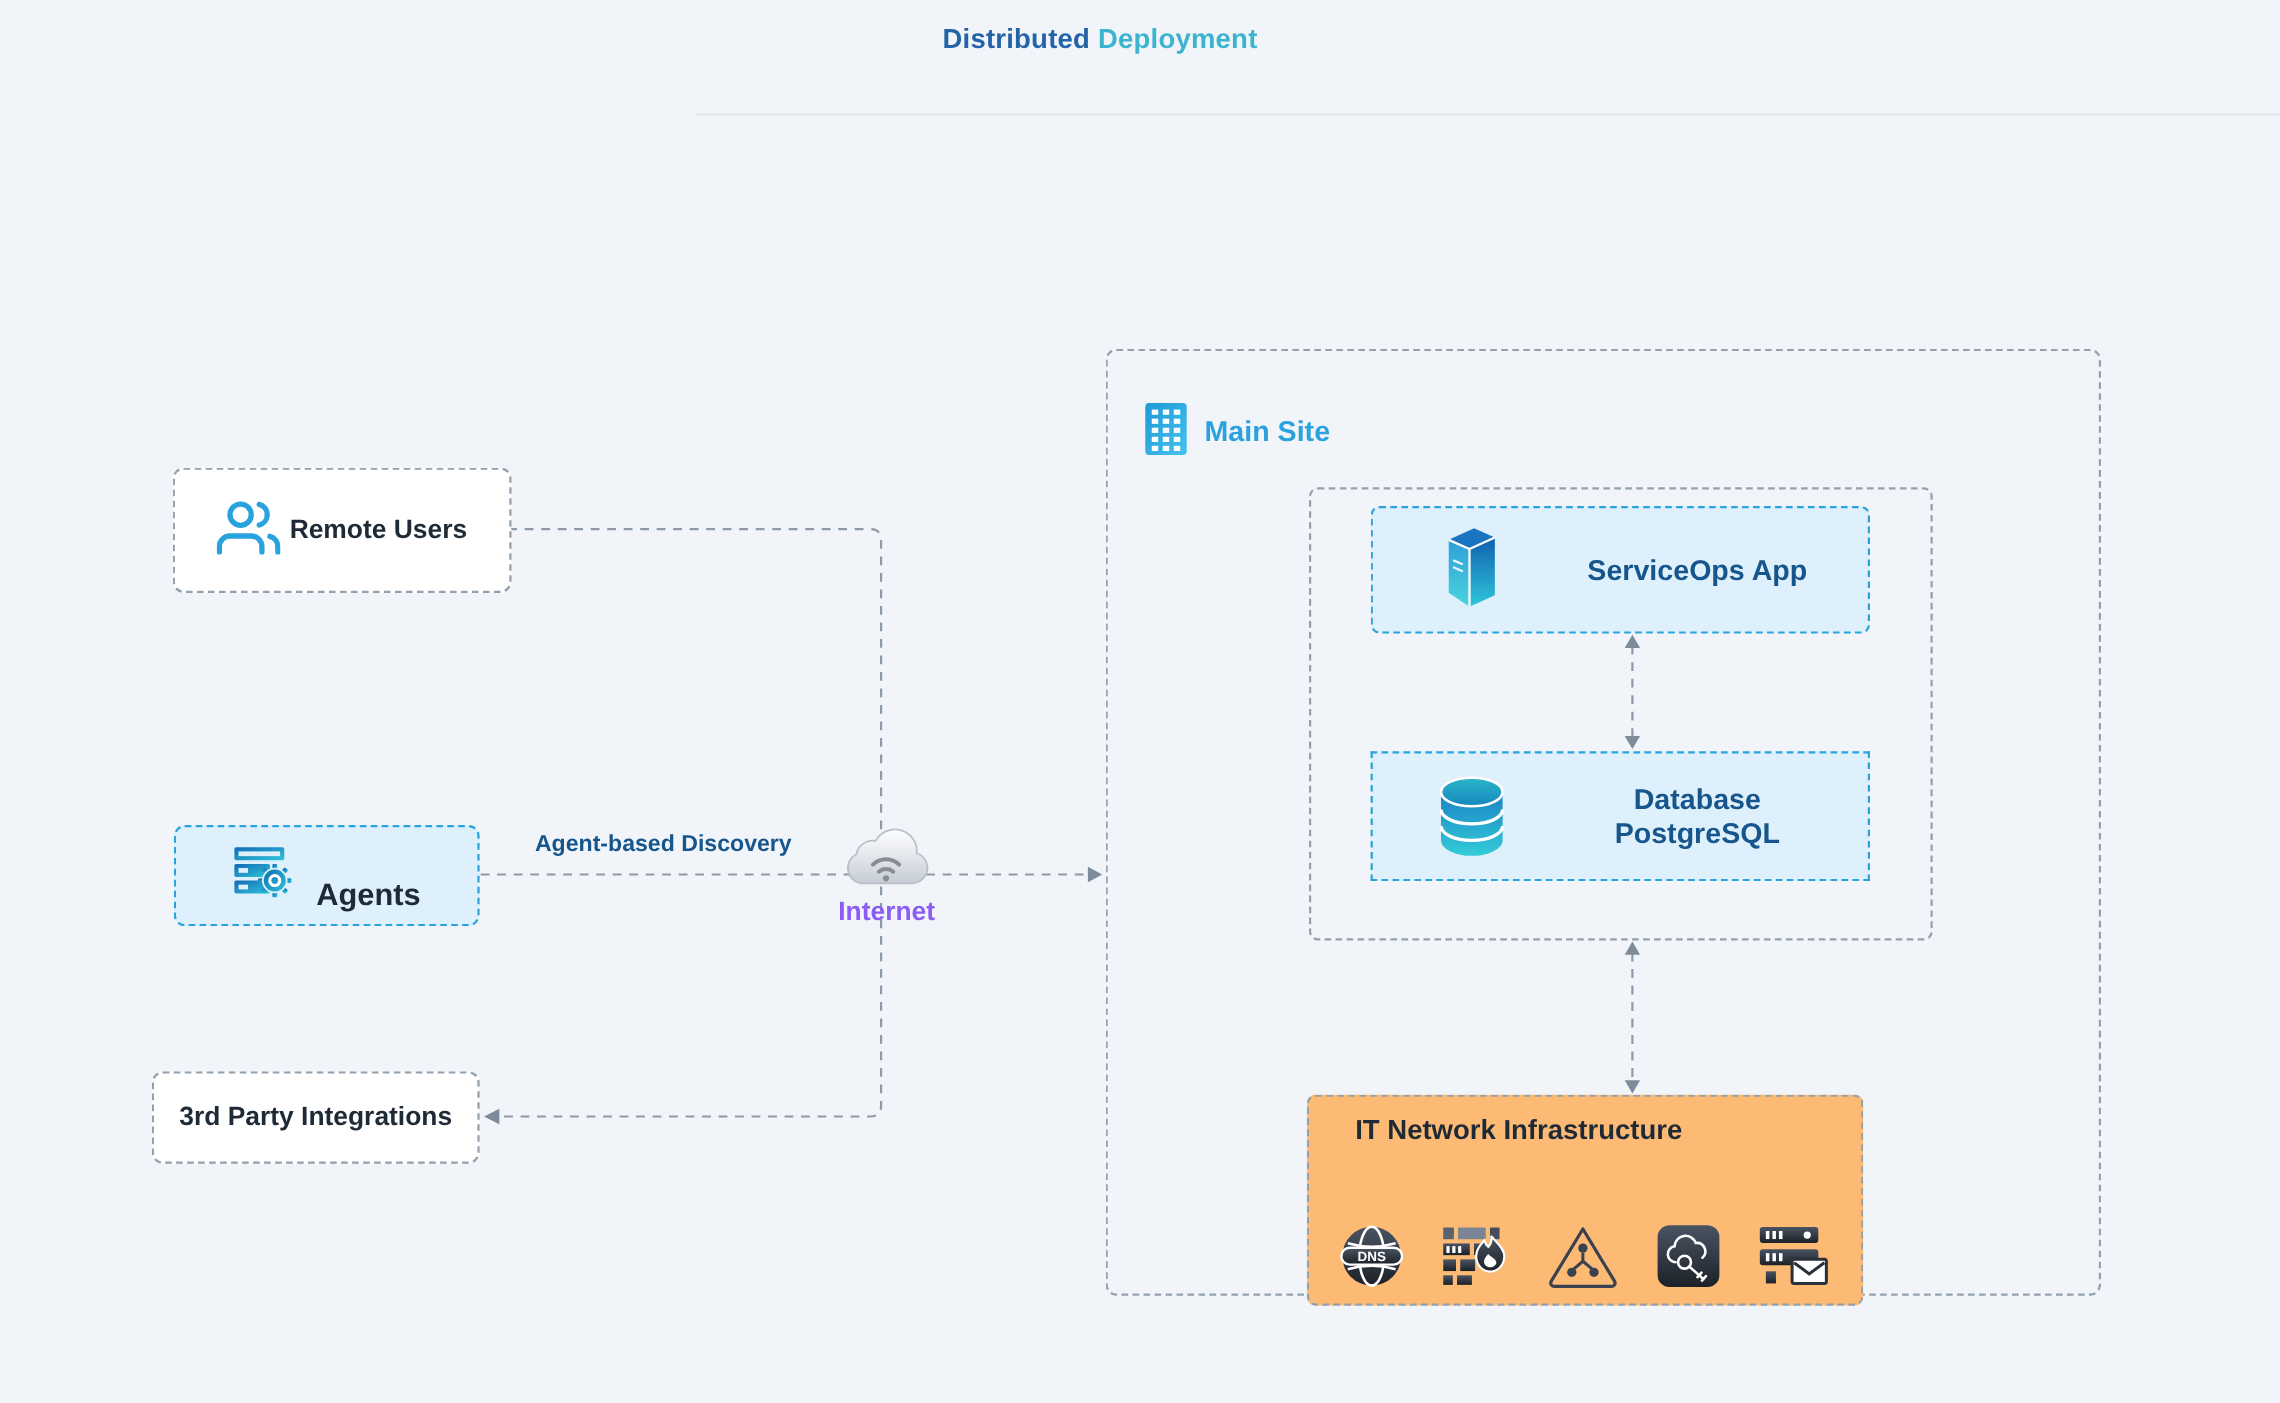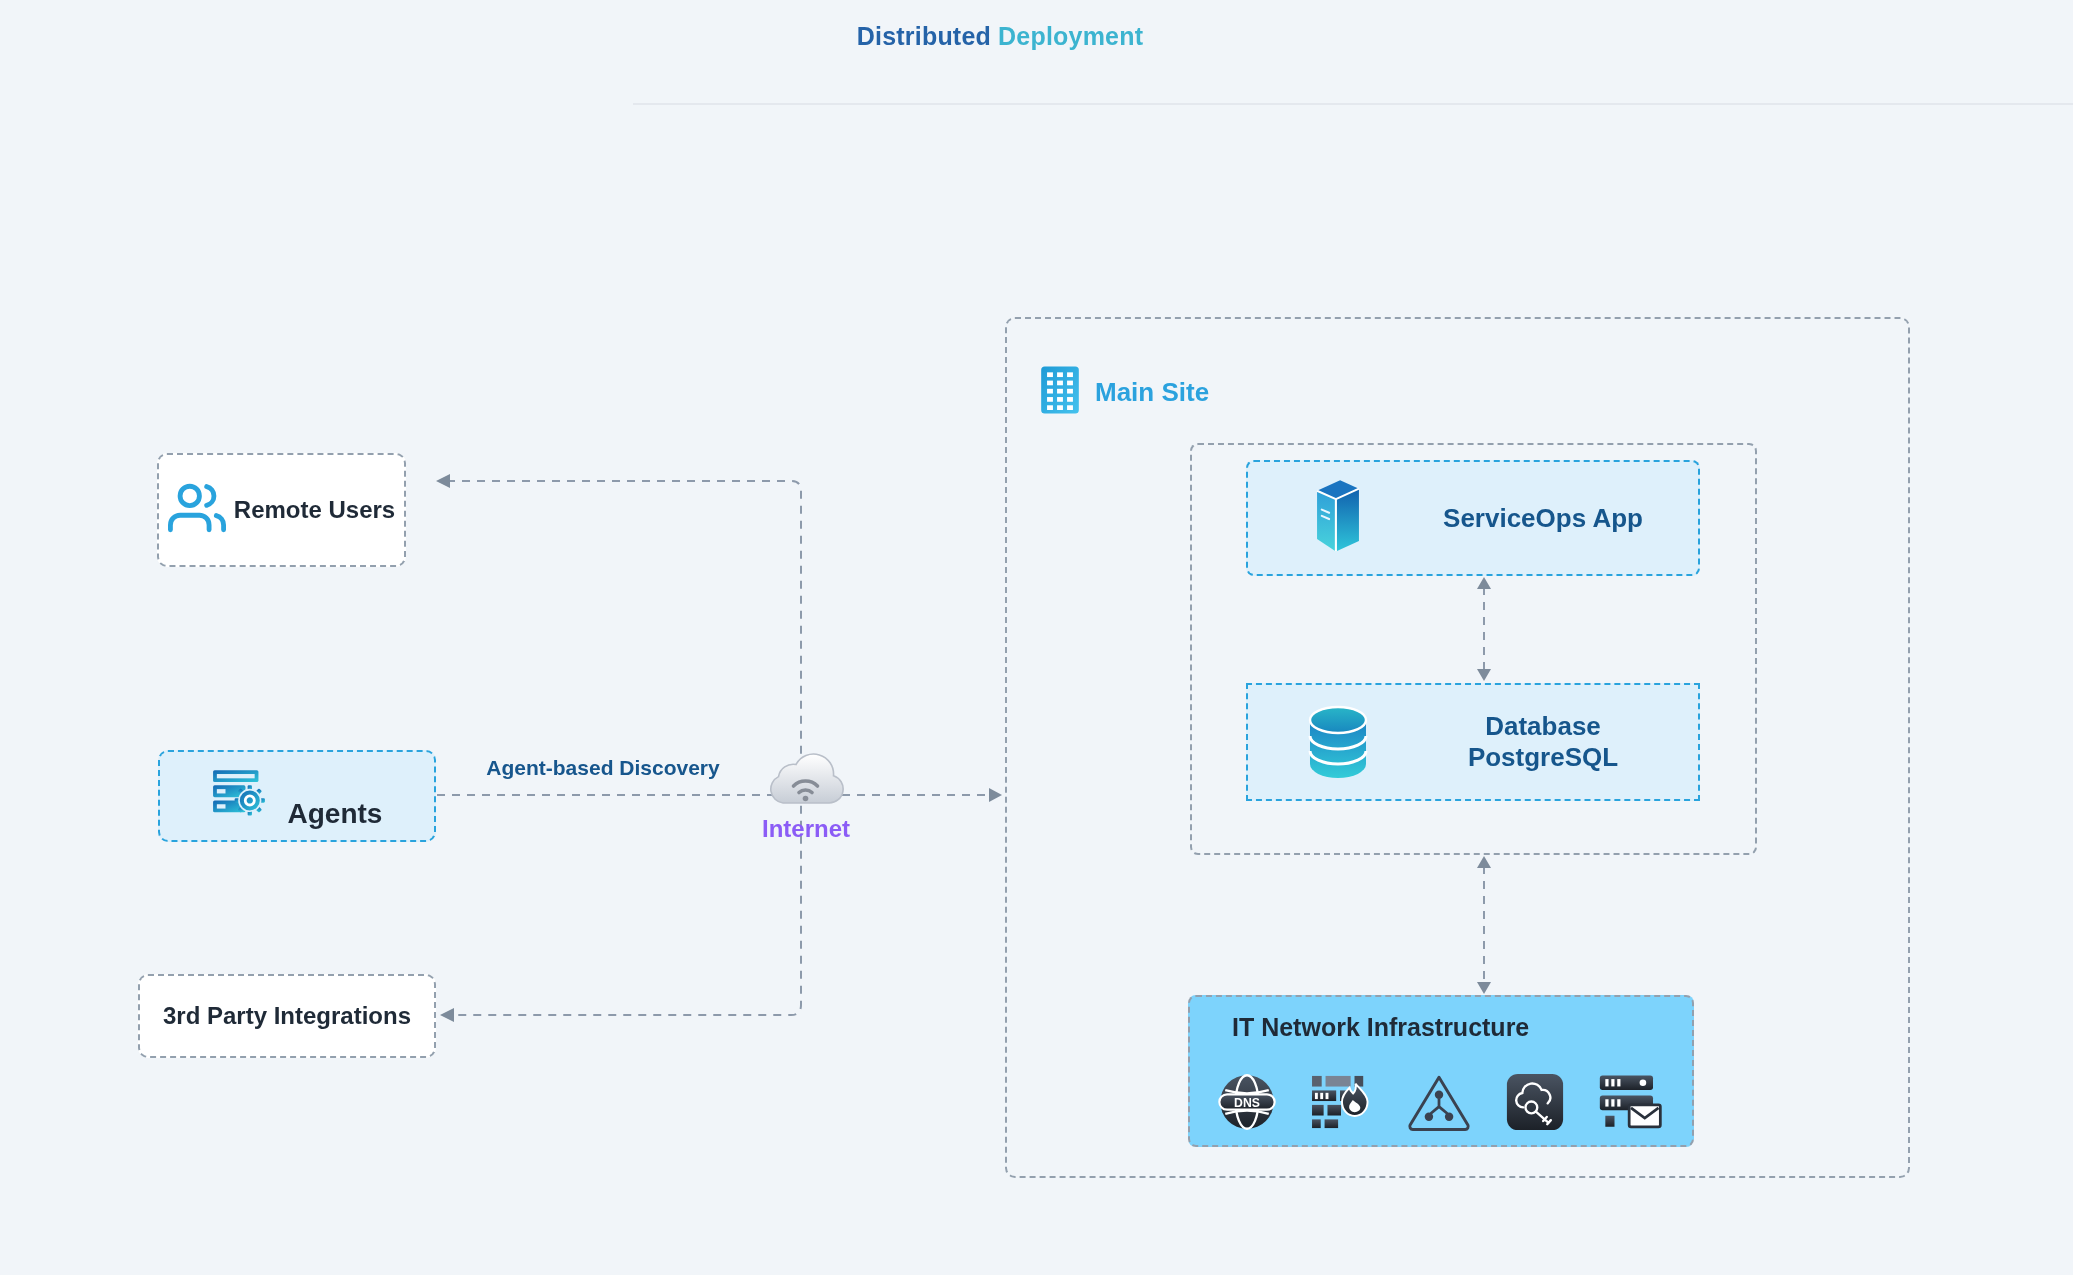--- a/index.html
+++ b/index.html
@@ -18,21 +18,21 @@
   .conn{fill:none;stroke:#8d9aab;stroke-width:2;stroke-dasharray:8 7;}
   .arrowhead{fill:#7d8b9b;stroke:none;}
 
   
   .node{position:absolute;display:flex;align-items:center;justify-content:center;
         border-radius:10px;box-sizing:border-box;}
   .node .label{font-weight:700;color:#1f2a37;}
   .white-node{background:#ffffff;border:2px dashed #93a0ae;}
   .blue-node{background:#def0fb;border:2px dashed #29a3dd;}
 
-  .remote-users{left:157px;top:425px;width:249px;height:114px;gap:8px;margin-top:28px;}
+  .remote-users{left:157px;top:425px;width:308px;height:114px;gap:8px;}
   .remote-users .label{font-size:24px;}
   .agents{left:158px;top:750px;width:278px;height:92px;gap:22px;}
   .agents .label{font-size:28px;margin-top:36px;}
   .third-party{left:138px;top:974px;width:298px;height:84px;}
   .third-party .label{font-size:24px;}
 
   
   .discovery-label{position:absolute;left:603px;top:756px;transform:translateX(-50%);
         font-size:21px;font-weight:700;color:#17568d;white-space:nowrap;}
   .cloud-wrap{position:absolute;left:756px;top:742px;width:100px;height:74px;}
@@ -49,22 +49,22 @@
         border:2px dashed #93a0ae;border-radius:8px;box-sizing:border-box;}
 
   .app-node{left:1246px;top:460px;width:454px;height:116px;border-radius:8px;
         justify-content:flex-start;}
   .db-node{left:1246px;top:683px;width:454px;height:118px;border-radius:0;
         justify-content:flex-start;}
   .app-node .icon-area,.db-node .icon-area{width:180px;display:flex;justify-content:center;align-items:center;}
   .app-node .label,.db-node .label{flex:1;text-align:center;padding-right:40px;
         font-size:26px;color:#16568c;}
 
-  .infra-box{position:absolute;left:1188px;top:995px;width:506px;height:152px;
-        background:#7dd3fc;border:2px dashed #93a0ae;border-radius:8px;box-sizing:border-box;}
+  .infra-box{position:absolute;left:1188px;top:995px;width:506px;height:192px;
+        background:#fdba74;border:2px dashed #93a0ae;border-radius:8px;box-sizing:border-box;}
   .infra-title{position:absolute;left:42px;top:16px;font-size:25px;font-weight:700;color:#1f2a37;}
   .infra-icons{position:absolute;left:16px;right:16px;bottom:10px;height:66px;
         display:flex;justify-content:space-around;align-items:center;gap:11px;}
   .infra-icons .ic{display:flex;align-items:center;justify-content:center;}
 </style>
 </head>
 <body>
 
 <div id="canvas">
 

